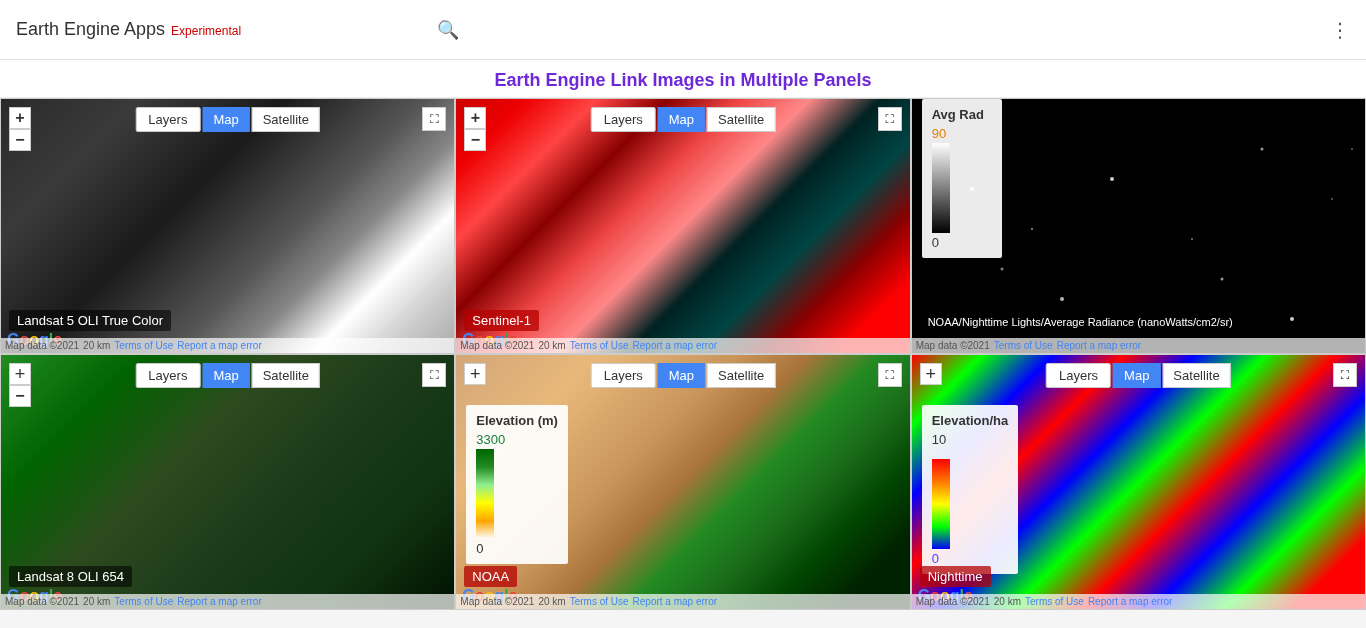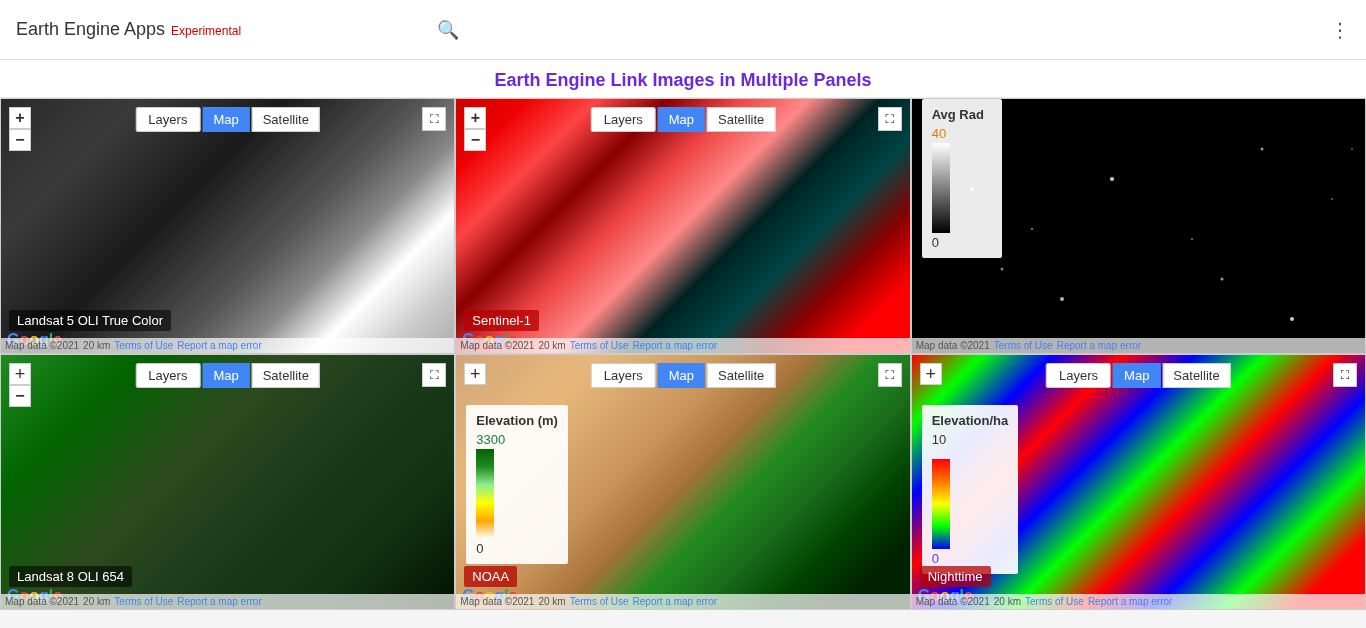--- a/index.html
+++ b/index.html
@@ -345,24 +345,25 @@
       <circle cx="380" cy="220" r="2" fill="white" opacity="0.8"></circle>
       <circle cx="240" cy="260" r="1.5" fill="white" opacity="0.5"></circle>
       <circle cx="120" cy="130" r="1" fill="white" opacity="0.6"></circle>
       <circle cx="60" cy="90" r="2" fill="white" opacity="0.9"></circle>
       <circle cx="90" cy="170" r="1.5" fill="white" opacity="0.5"></circle>
       <circle cx="440" cy="50" r="1" fill="white" opacity="0.4"></circle>
     </svg>
 
     <div class="legend-overlay legend-avgrad" style="left:auto;right:auto;top:0;left:10px;">
       <div class="legend-title">Avg Rad</div>
-      <div class="legend-value-top">40</div>
+      <div class="legend-value-top">90</div>
       <div class="rad-gradient legend-gradient"></div>
       <div style="font-size:13px;color:#333;">0</div>
     </div>
+    <div class="layer-label" style="font-size:11px;bottom:22px;">NOAA/Nighttime Lights/Average Radiance (nanoWatts/cm2/sr)</div>
     <div class="map-bottom-bar">
       <span>Map data ©2021</span>
       <span style="color:#4285f4;cursor:pointer;">Terms of Use</span>
       <span style="color:#4285f4;cursor:pointer;">Report a map error</span>
     </div>
   </div>
 
   <div class="map-panel map-bg-4">
     <div class="map-controls">
       <button class="plus-btn">+</button>

